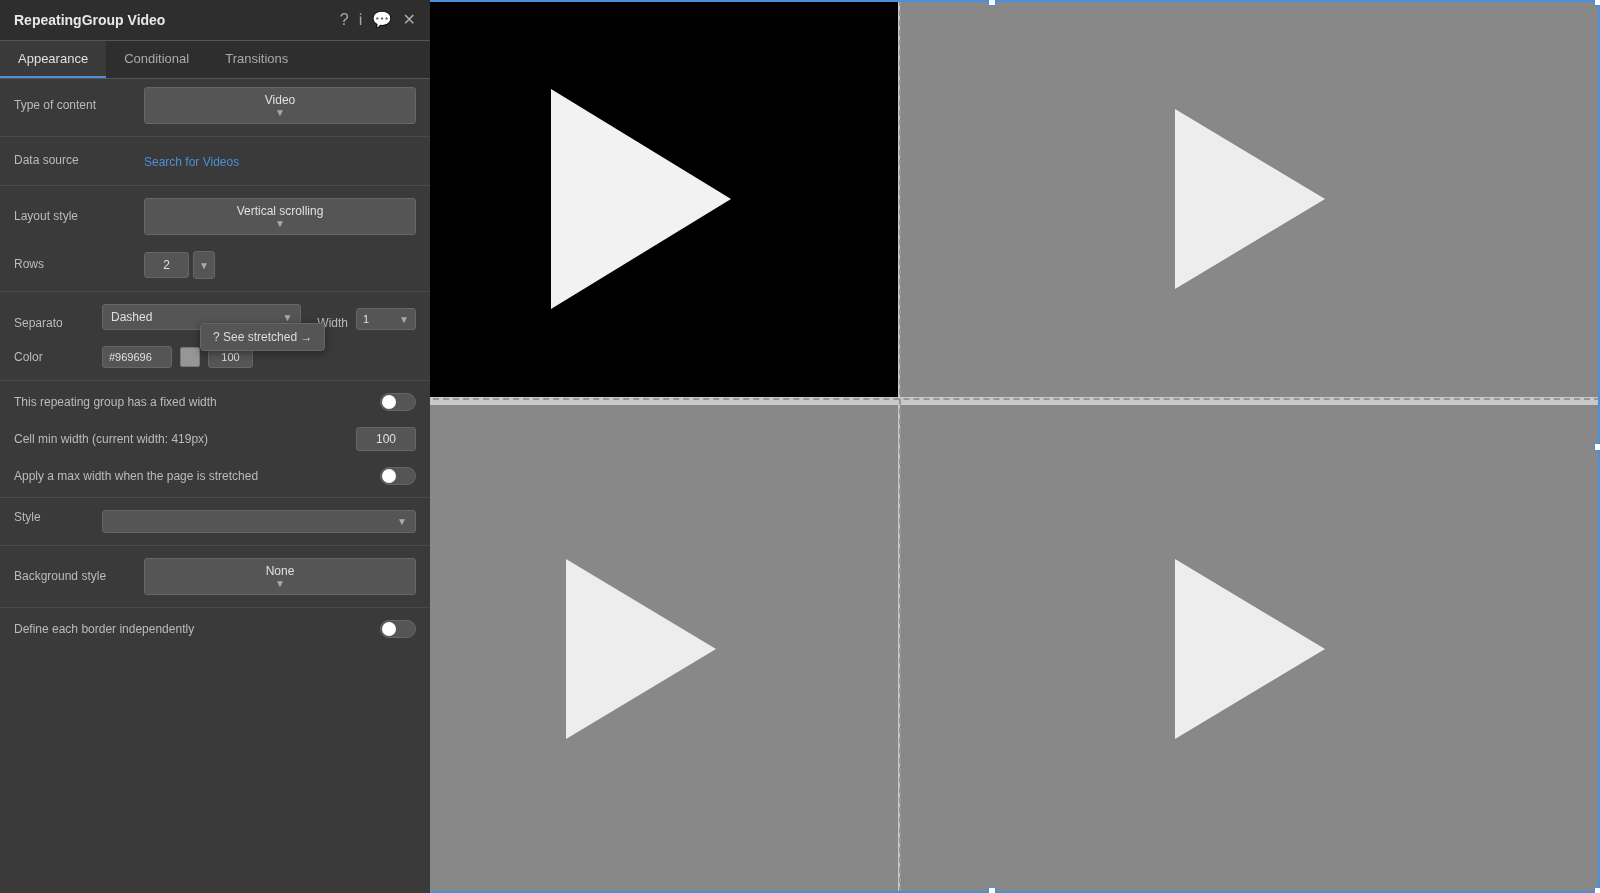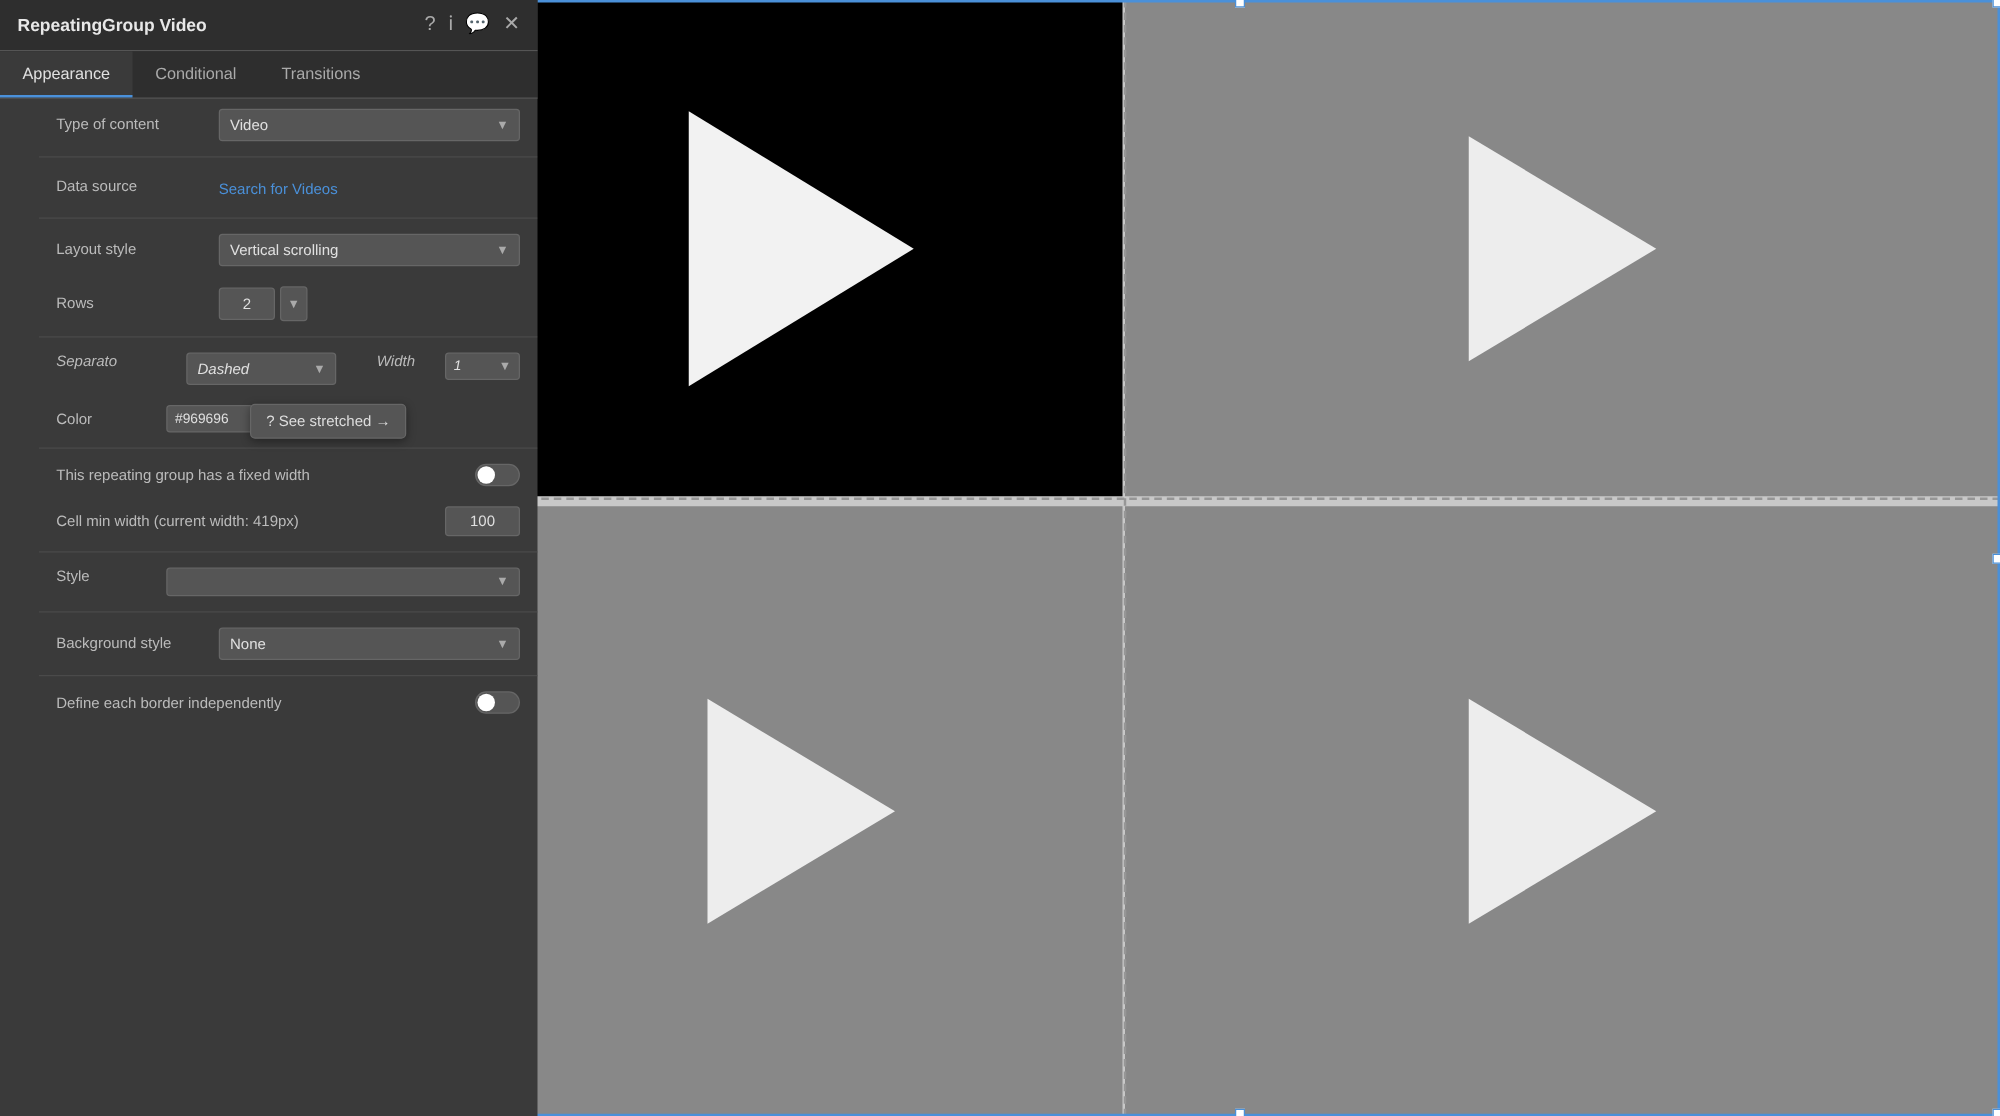--- a/index.html
+++ b/index.html
@@ -193,21 +193,20 @@
       color: #e0e0e0;
       border-bottom: 2px solid #4a90d9;
       background: #3a3a3a;
     }
 
     
     .form-content {
       padding: 0;
       overflow-y: auto;
       height: calc(893px - 85px);
-      margin-left: 31px;
     }
 
     .form-row {
       display: flex;
       align-items: center;
       padding: 8px 14px;
       min-height: 40px;
     }
 
     .form-label {
@@ -227,20 +226,21 @@
       align-items: center;
       justify-content: space-between;
       background: #555;
       border: 1px solid #666;
       border-radius: 3px;
       padding: 5px 8px;
       cursor: pointer;
       font-size: 12px;
       color: #e0e0e0;
       width: 100%;
+      flex-direction: column;
     }
 
     .dropdown-arrow {
       font-size: 10px;
       color: #aaa;
     }
 
     
     .data-source-link {
       color: #4a90d9;
@@ -271,24 +271,23 @@
       align-items: center;
       gap: 6px;
       z-index: 30;
       white-space: nowrap;
       box-shadow: 0 2px 8px rgba(0,0,0,0.4);
     }
 
     
     .separator-row {
       display: flex;
-      align-items: flex-start;
+      align-items: flex-end;
       padding: 8px 14px;
-      gap: 24px;
-      font-style: italic;
+      gap: 8px;
     }
 
     .sep-label {
       color: #bbb;
       font-size: 12px;
       flex: 0 0 80px;
     }
 
     .sep-dropdown {
       display: flex;
@@ -614,20 +613,26 @@
       <div class="toggle-switch">
         <div class="toggle-knob"></div>
       </div>
     </div>
 
     <div class="cell-min-row">
       <span class="cell-min-label">Cell min width (current width: 419px)</span>
       <input type="text" class="cell-min-input" value="100" style="">
     </div>
 
+    <div class="toggle-row">
+      <span class="toggle-label">Apply a max width when the page is stretched</span>
+      <div class="toggle-switch">
+        <div class="toggle-knob"></div>
+      </div>
+    </div>
 
     <div class="section-divider"></div>
 
     <div class="style-row">
       <span class="style-label">Style</span>
       <div class="col-dropdown">
         <span></span>
         <span class="dropdown-arrow">▼</span>
       </div>
     </div>

